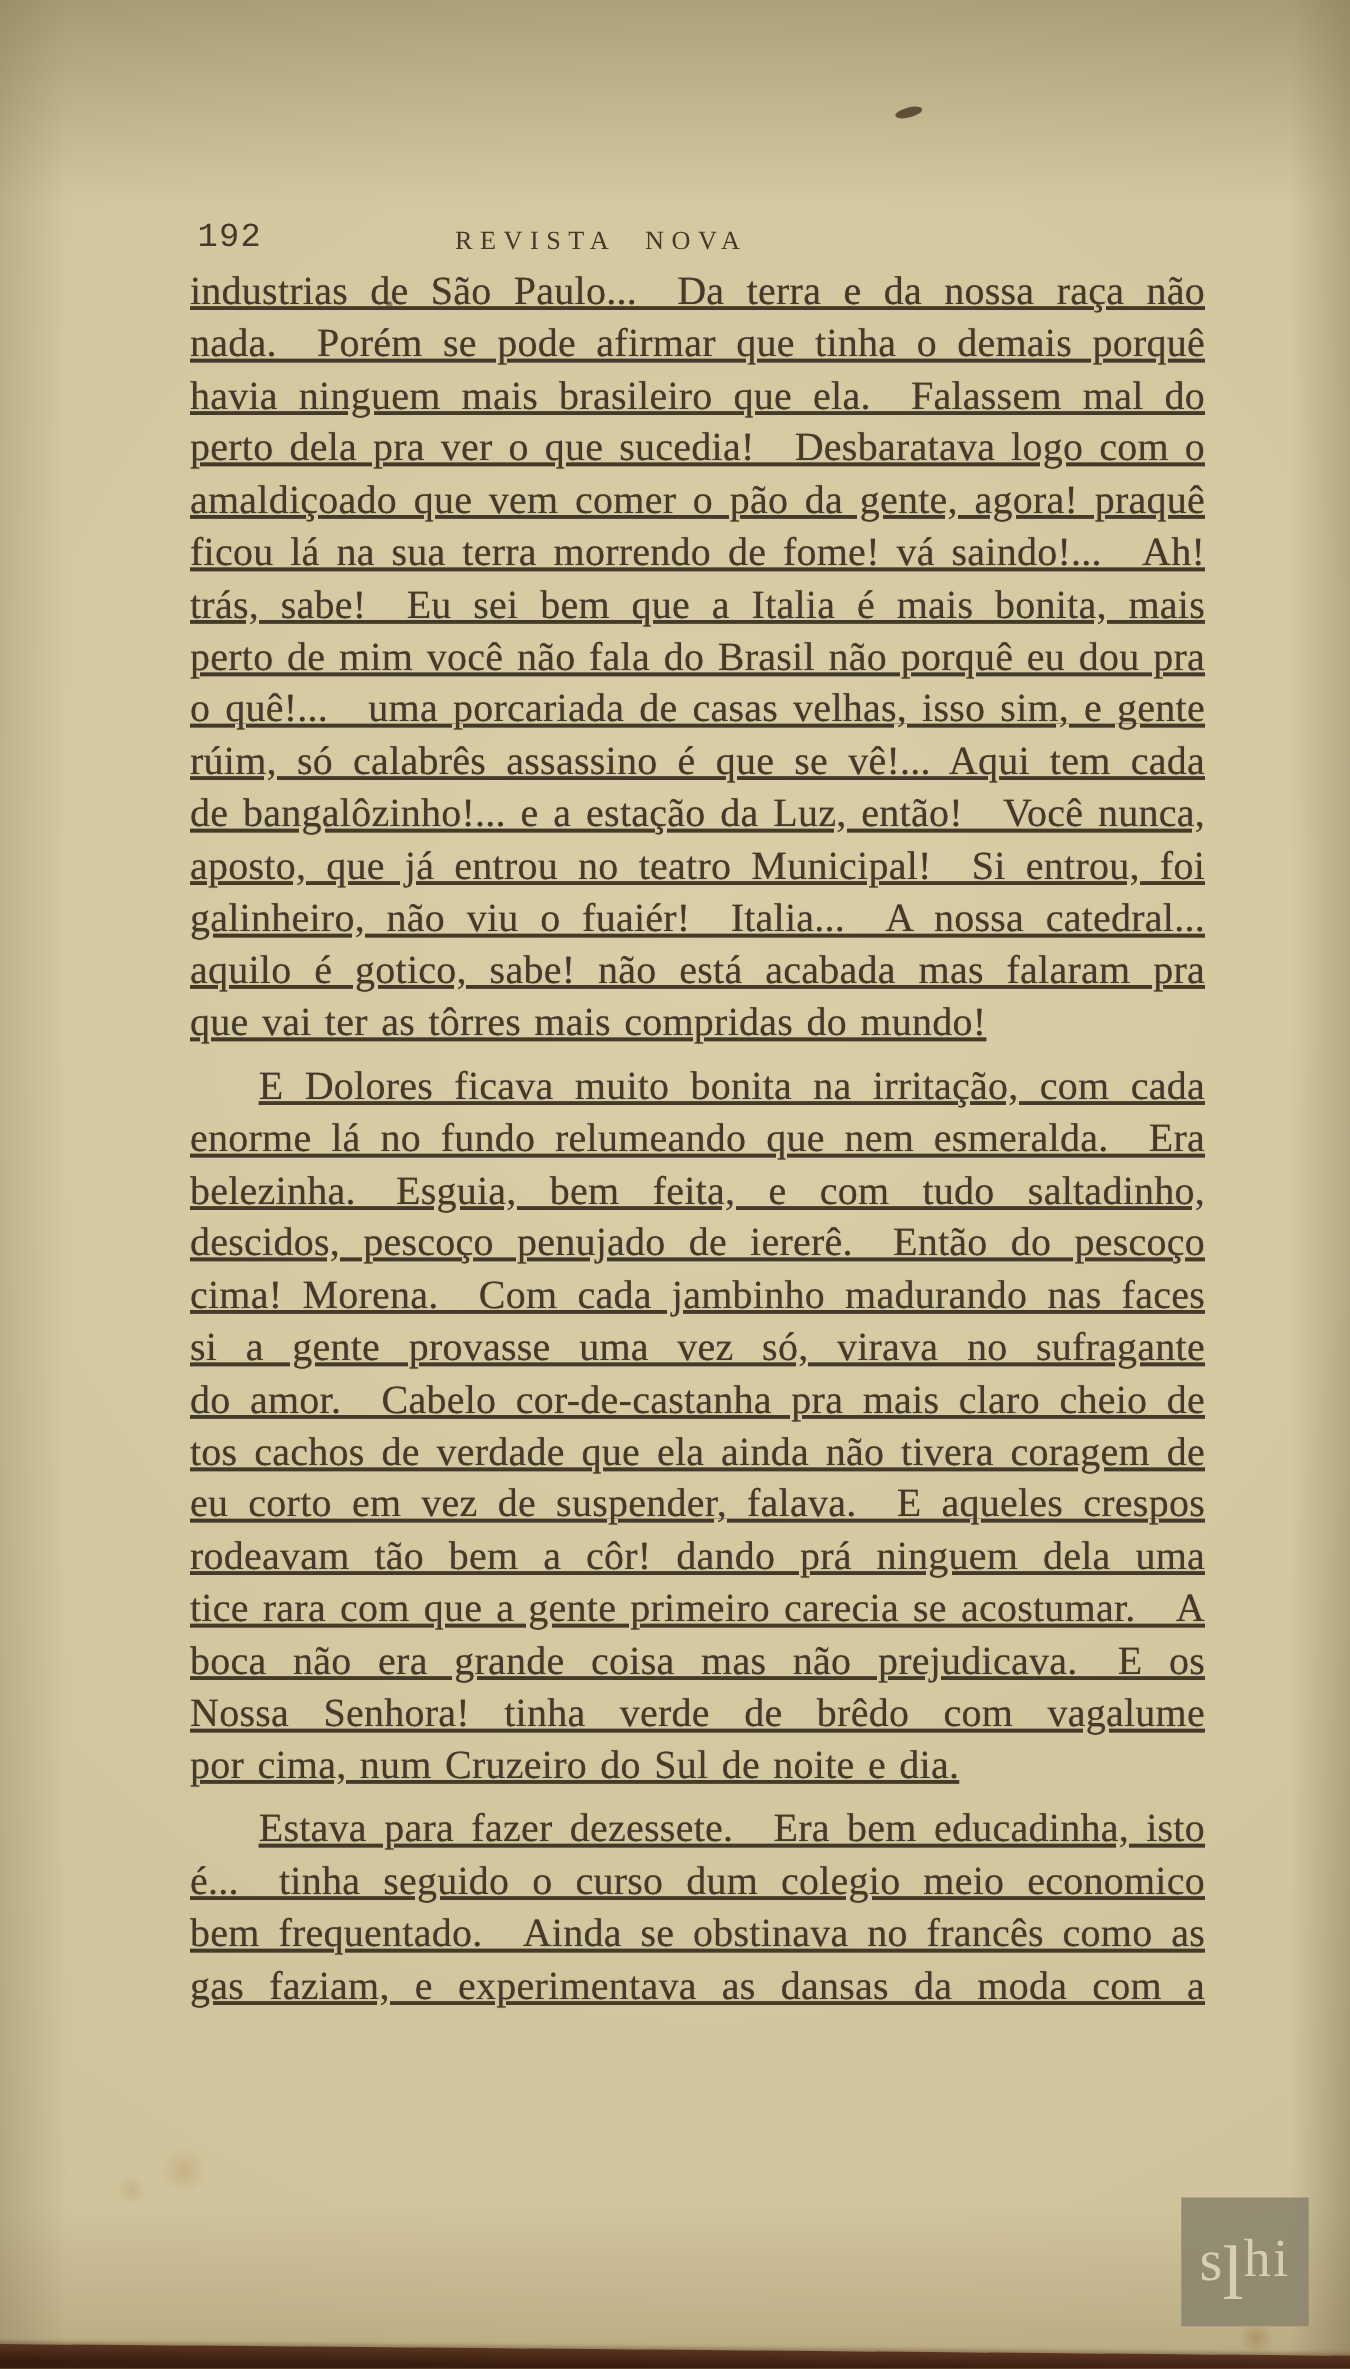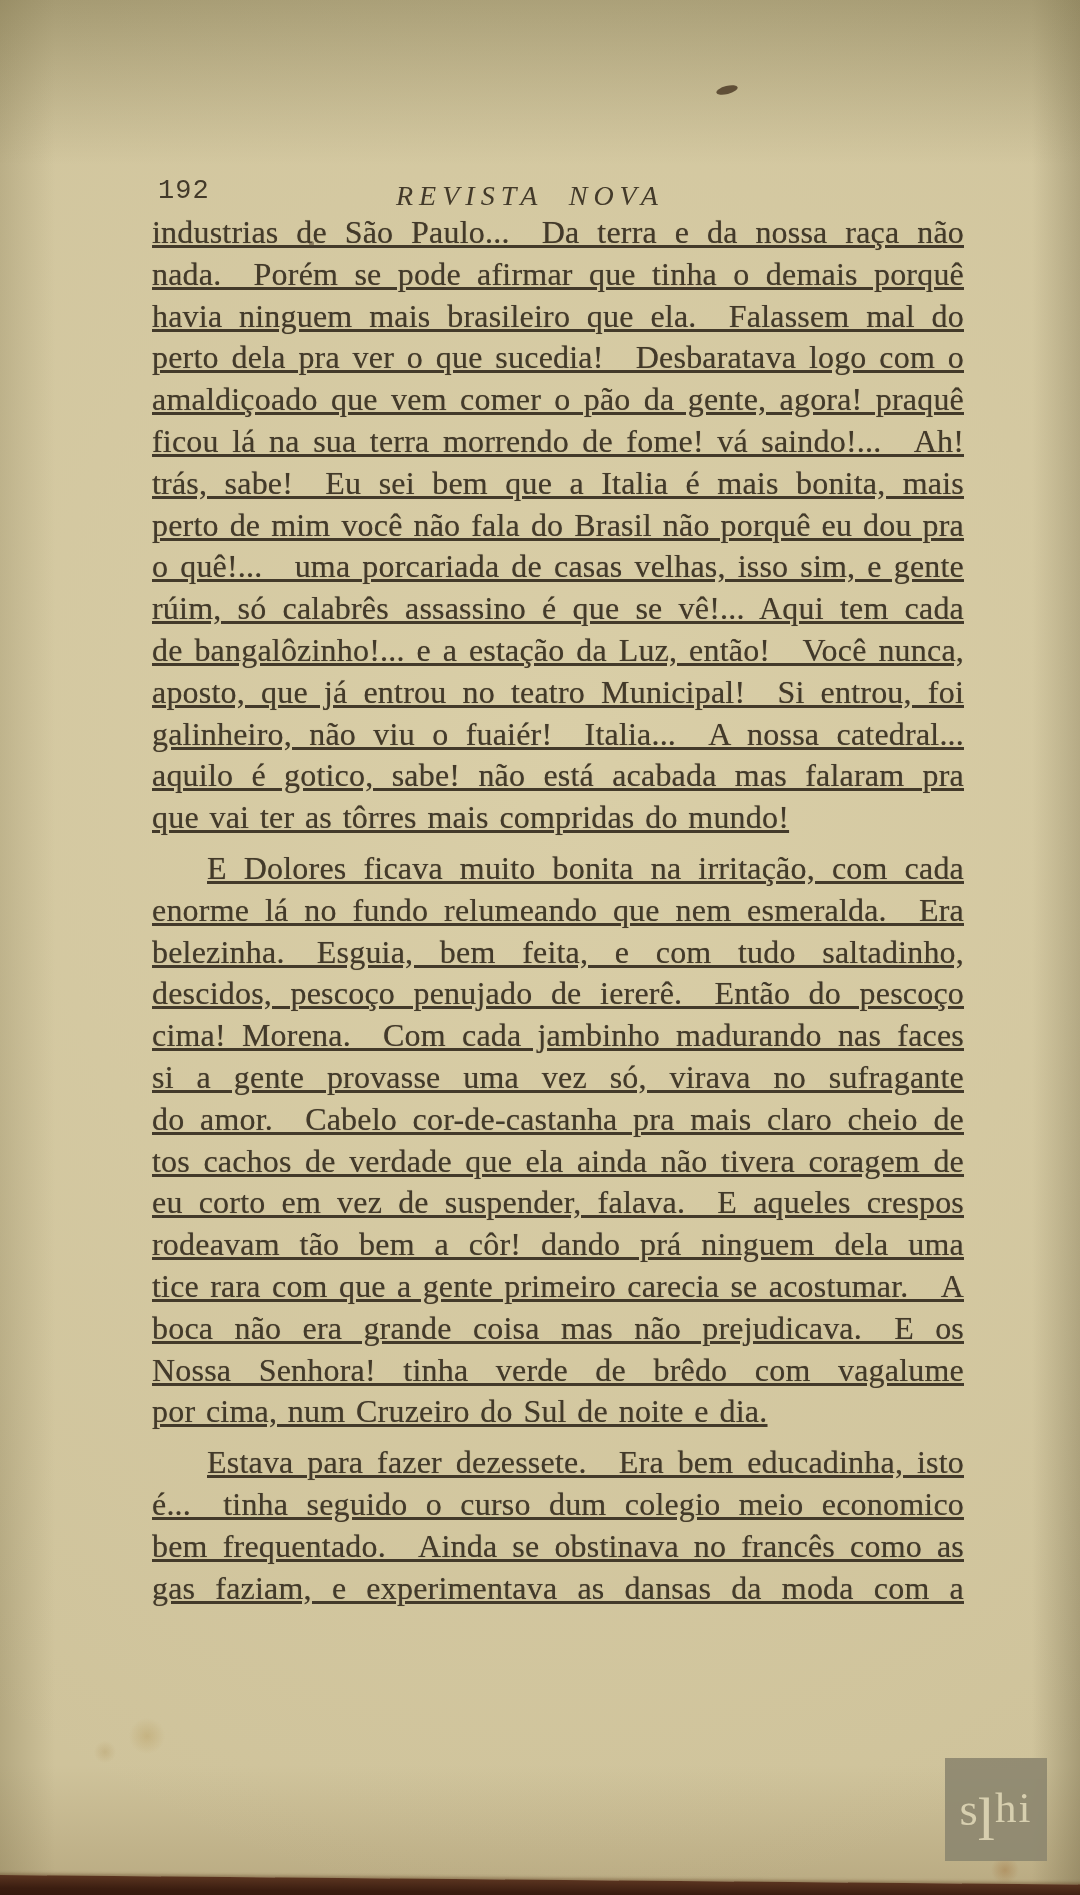--- a/index.html
+++ b/index.html
@@ -32,22 +32,22 @@
   }
   .header{
     position:absolute;left:152px;top:176px;width:812px;height:34px;
     color:var(--ink);
   }
   .page-number{
     position:absolute;left:6px;top:0;
     font-size:27px;letter-spacing:1px;font-family:Liberation Mono, monospace;
   }
   .journal-title{
-    position:absolute;left:244px;top:4px;
-    font-size:28px;letter-spacing:6px;word-spacing:13px;font-style:italic;
+    position:absolute;left:212px;top:4px;
+    font-size:21px;letter-spacing:6px;word-spacing:13px;
   }
   .text-block{
     position:absolute;left:152px;top:212px;width:812px;
     color:var(--ink);
     font-size:32px;
     letter-spacing:0.2px;
     word-spacing:2.5px;
     text-shadow:0 0 0.7px rgba(67,58,42,0.65);
     text-decoration:underline;
   }

